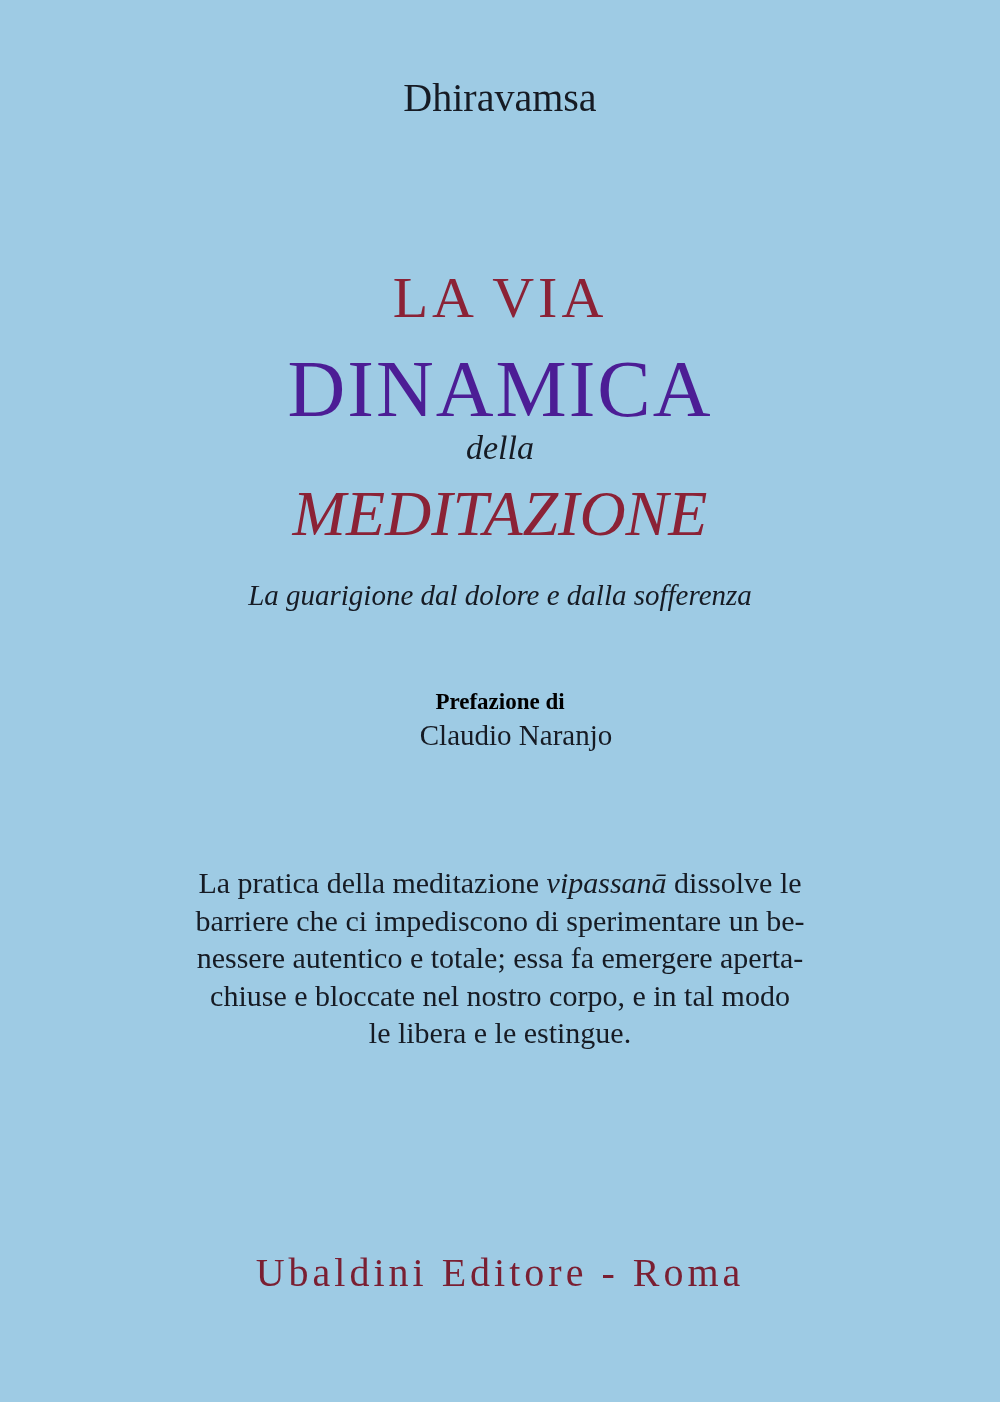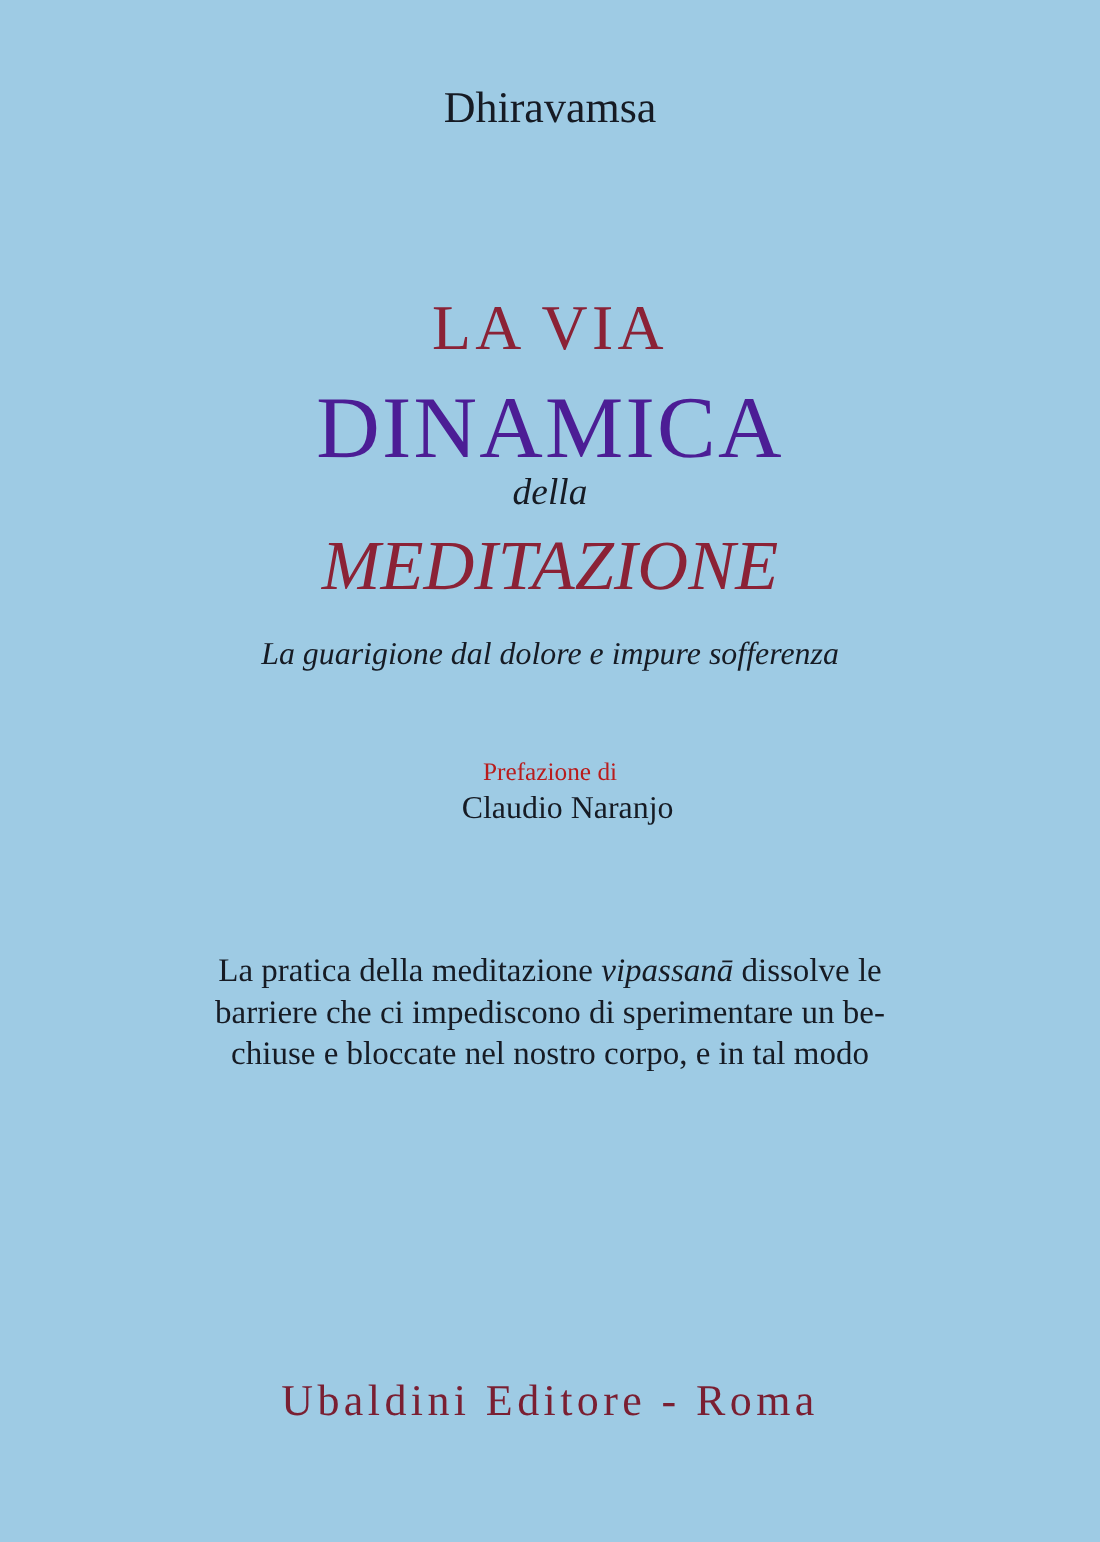--- a/index.html
+++ b/index.html
@@ -60,21 +60,22 @@
       top: 578px;
       font-size: 29px;
       line-height: 34px;
       font-style: italic;
       color: #161b24;
     }
     .preface-label {
       top: 688px;
       font-size: 23px;
       line-height: 28px;
-      color: #b91c1c;
+      color: #000000;
+      font-weight: bold;
     }
     .preface-name {
       top: 718px;
       font-size: 29px;
       line-height: 34px;
       color: #161b24;
       padding-left: 16px;
     }
     .blurb {
       top: 864px;
@@ -98,25 +99,27 @@
 <body>
 
 <div class="abs author">Dhiravamsa</div>
 
 <div class="abs title-1">LA VIA</div>
 <div class="abs title-2">DINAMICA</div>
 <div class="abs title-della">della</div>
 <div class="abs title-3">MEDITAZIONE</div>
 
 <div class="abs subtitle">
-  <div>La guarigione dal dolore e impure sofferenza</div>
+  <div>La guarigione dal dolore e dalla sofferenza</div>
 </div>
 
 <div class="abs preface-label">Prefazione di</div>
 <div class="abs preface-name">Claudio Naranjo</div>
 
 <div class="abs blurb">
   <div><span>La pratica della meditazione </span><span class="ital">vipassanā</span><span> dissolve le</span></div>
   <div>barriere che ci impediscono di sperimentare un be-</div>
+  <div>nessere autentico e totale; essa fa emergere aperta-</div>
   <div>chiuse e bloccate nel nostro corpo, e in tal modo</div>
+  <div>le libera e le estingue.</div>
 </div>
 
 <div class="abs publisher">Ubaldini Editore - Roma</div>
 
 </body></html>

